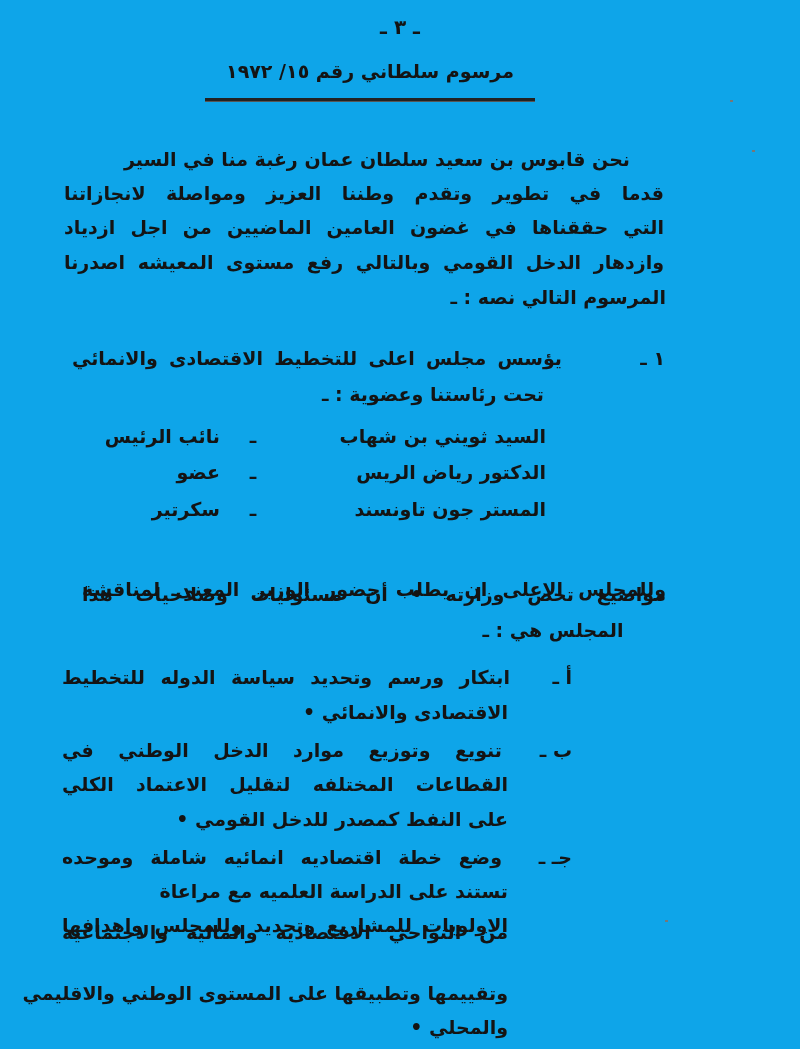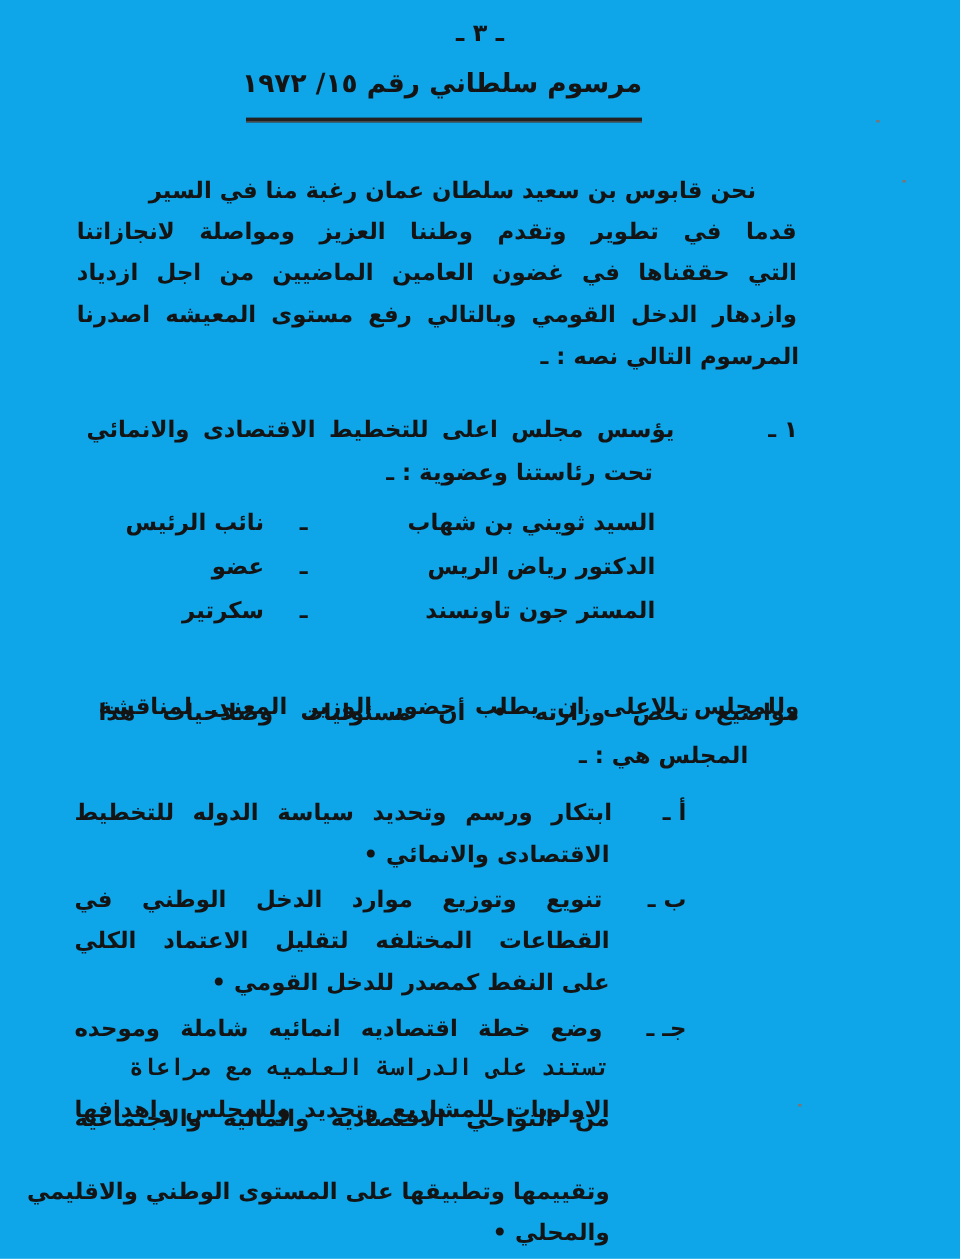--- a/index.html
+++ b/index.html
@@ -7,21 +7,21 @@
     width: 800px; height: 1049px; position: relative; overflow: hidden;
     font-family: "DejaVu Sans", sans-serif; color: #111111;
   }
   .page { position: absolute; inset: 0; background: #0ea5e9; }
   .ln {
     position: absolute; direction: rtl; unicode-bidi: embed;
     font-weight: bold; font-size: 19px; line-height: 26px; white-space: nowrap;
     color: #141414;
   }
   .page-num { left: 330px; top: 14px; width: 140px; text-align: center; font-size: 20px; }
-  .title { left: 205px; top: 58px; width: 330px; text-align: center; font-size: 22px; letter-spacing: 0.5px; }
+  .title { left: 205px; top: 58px; width: 330px; text-align: center; font-size: 19px; letter-spacing: 0.5px; }
   .title-rule { position: absolute; left: 205px; top: 98px; width: 330px; height: 3px; background: #222; border-bottom: 1px solid #555; }
   .just { text-align: justify; text-align-last: justify; }
   .dec { position: absolute; width: 3px; height: 2px; background: #777; }
 </style>
 </head>
 <body>
 
 <div class="page">
 
   <div class="ln page-num">ـ ٣ ـ</div>
@@ -74,21 +74,21 @@
   <div>
     <div class="ln" style="left:505px; top:737px; width:67px; text-align:right;">ب ـ</div>
     <div class="ln just" style="left:62px; top:737px; width:440px;">تنويع وتوزيع موارد الدخل الوطني في</div>
     <div class="ln just" style="left:62px; top:771px; width:446px;">القطاعات المختلفه لتقليل الاعتماد الكلي</div>
     <div class="ln" style="left:200px; top:806px; width:308px; text-align:right;">على النفط كمصدر للدخل القومي •</div>
   </div>
 
   <div>
     <div class="ln" style="left:505px; top:844px; width:67px; text-align:right;">جـ ـ</div>
     <div class="ln just" style="left:62px; top:844px; width:440px;">وضع خطة اقتصاديه انمائيه شاملة وموحده</div>
-    <div class="ln" style="left:150px; top:878px; width:358px; text-align:right;font-family:Liberation Mono, monospace;">تستند على الدراسة العلميه مع مراعاة</div>
+    <div class="ln" style="left:150px; top:878px; width:358px; text-align:right;">تستند على الدراسة العلميه مع مراعاة</div>
     <div class="ln just" style="left:62px; top:912px; width:446px;">الاولويات للمشاريع وتحديد وللمجلس واهدافها</div>
     <div class="ln just" style="left:62px; top:919px; width:446px;">من النواحي الاقتصاديه والماليه والاجتماعيه</div>
     <div class="ln just" style="left:62px; top:980px; width:446px;">وتقييمها وتطبيقها على المستوى الوطني والاقليمي</div>
     <div class="ln" style="left:400px; top:1014px; width:108px; text-align:right;">والمحلي •</div>
   </div>
 
   <div class="dec" style="left:730px; top:100px;"></div>
   <div class="dec" style="left:752px; top:150px;"></div>
   <div class="dec" style="left:665px; top:920px;"></div>
 </div>

